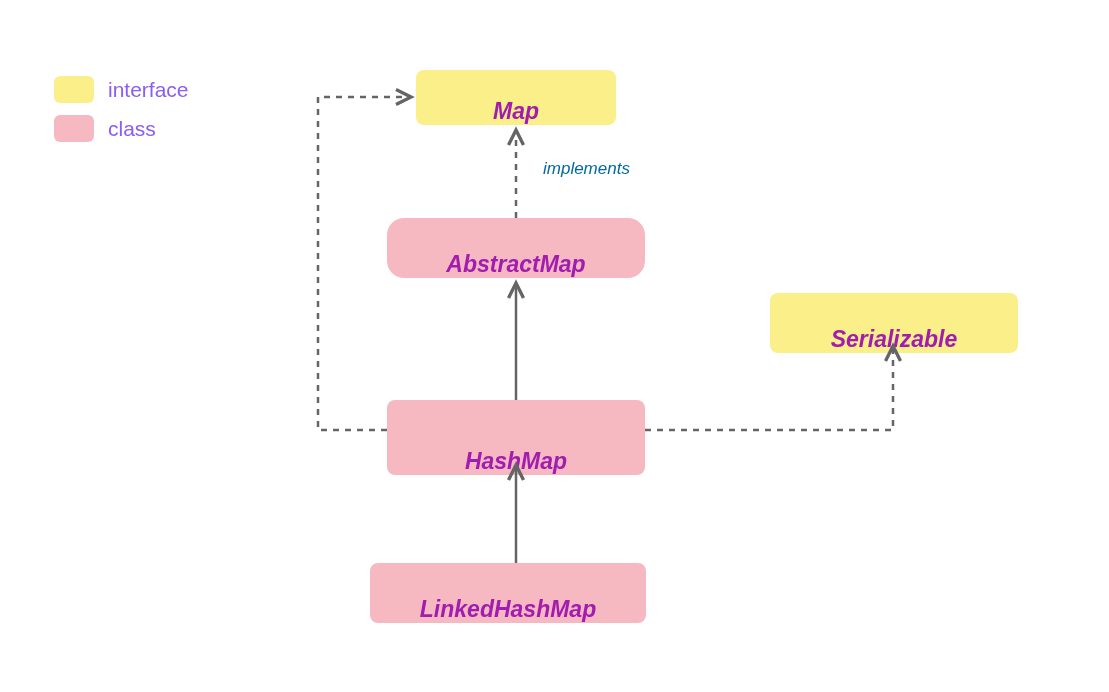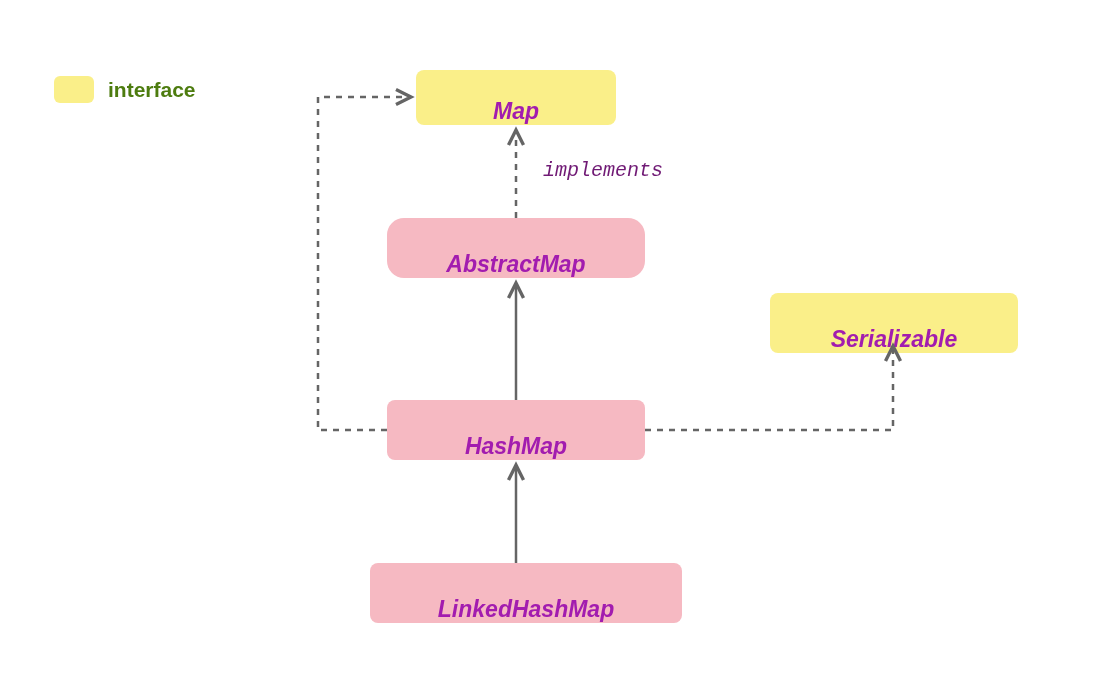--- a/index.html
+++ b/index.html
@@ -37,65 +37,68 @@
     margin-bottom: 12px;
   }
   .legend-swatch {
     width: 40px;
     height: 27px;
     border-radius: 6px;
     margin-right: 14px;
   }
   .legend-label {
     font-size: 21px;
-    color: #4d7c0f;
-    font-weight: 700;
+    color: #8b5cf6;
+    font-weight: 400;
   }
   .edge-label {
     position: absolute;
-    font-size: 20px;
+    font-size: 17px;
     font-style: italic;
-    color: #701a75;
-    font-family: Liberation Mono, monospace;
+    color: #0369a1;
   }
   svg.connectors {
     position: absolute;
     left: 0; top: 0;
     width: 1109px;
     height: 692px;
     pointer-events: none;
   }
 </style>
 </head>
 <body>
 
 <div class="legend" style="left:54px; top:76px;">
   <div class="legend-row">
     <div class="legend-swatch interface-node"></div>
     <span class="legend-label">interface</span>
   </div>
+  <div class="legend-row">
+    <div class="legend-swatch class-node"></div>
+    <span class="legend-label">class</span>
+  </div>
 </div>
 
 <div class="node interface-node" style="left:416px; top:70px; width:200px; height:55px;">
   <span>Map</span>
 </div>
 
 <div class="node class-node" style="left:387px; top:218px; width:258px; height:60px;border-radius:17px;">
   <span>AbstractMap</span>
 </div>
 
 <div class="node interface-node" style="left:770px; top:281px; width:248px; height:60px;margin-top:12px;">
   <span>Serializable</span>
 </div>
 
-<div class="node class-node" style="left:387px; top:400px; width:258px; height:60px;">
+<div class="node class-node" style="left:387px; top:400px; width:258px; height:75px;">
   <span>HashMap</span>
 </div>
 
-<div class="node class-node" style="left:370px; top:563px; width:312px; height:60px;">
+<div class="node class-node" style="left:370px; top:563px; width:276px; height:60px;">
   <span>LinkedHashMap</span>
 </div>
 
 <div class="edge-label" style="left:543px; top:159px;">implements</div>
 
 <svg class="connectors">
   <defs>
     <marker id="arrow" viewBox="0 0 12 12" refX="10" refY="6" markerWidth="9" markerHeight="9" orient="auto-start-reverse">
       <path d="M 2 2 L 10 6 L 2 10" fill="none" stroke="#656565" stroke-width="1.8"></path>
     </marker>

